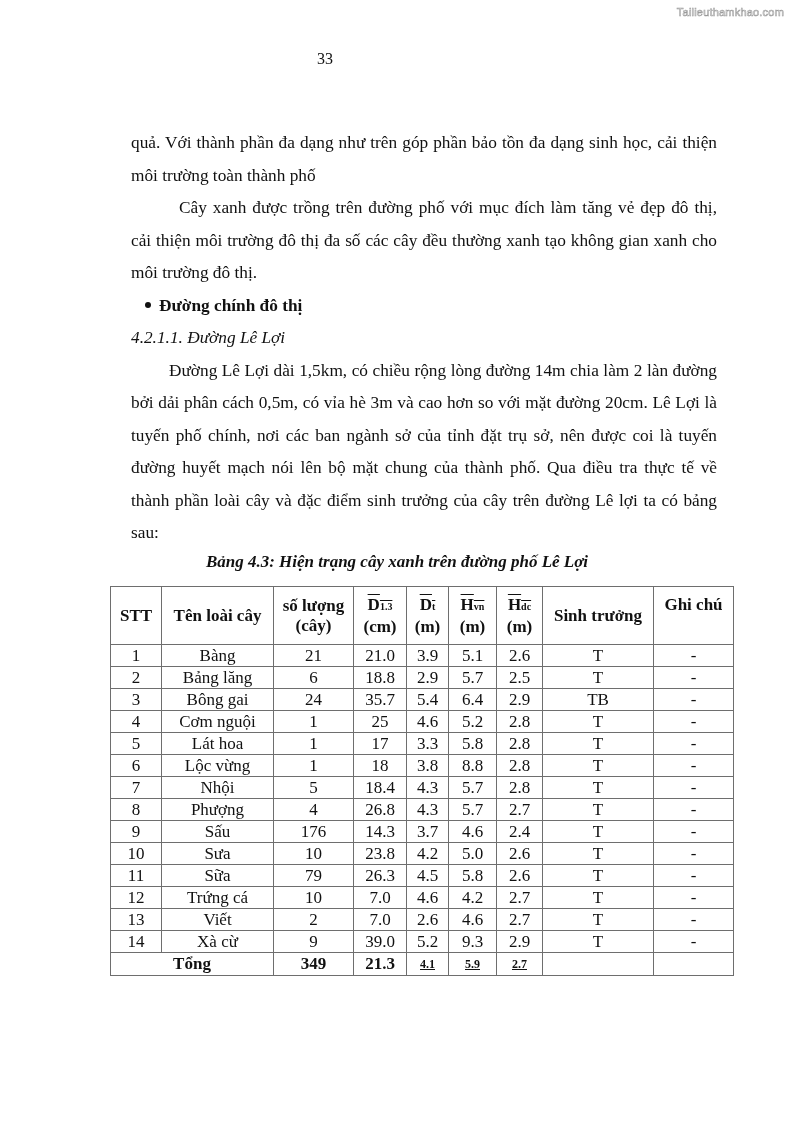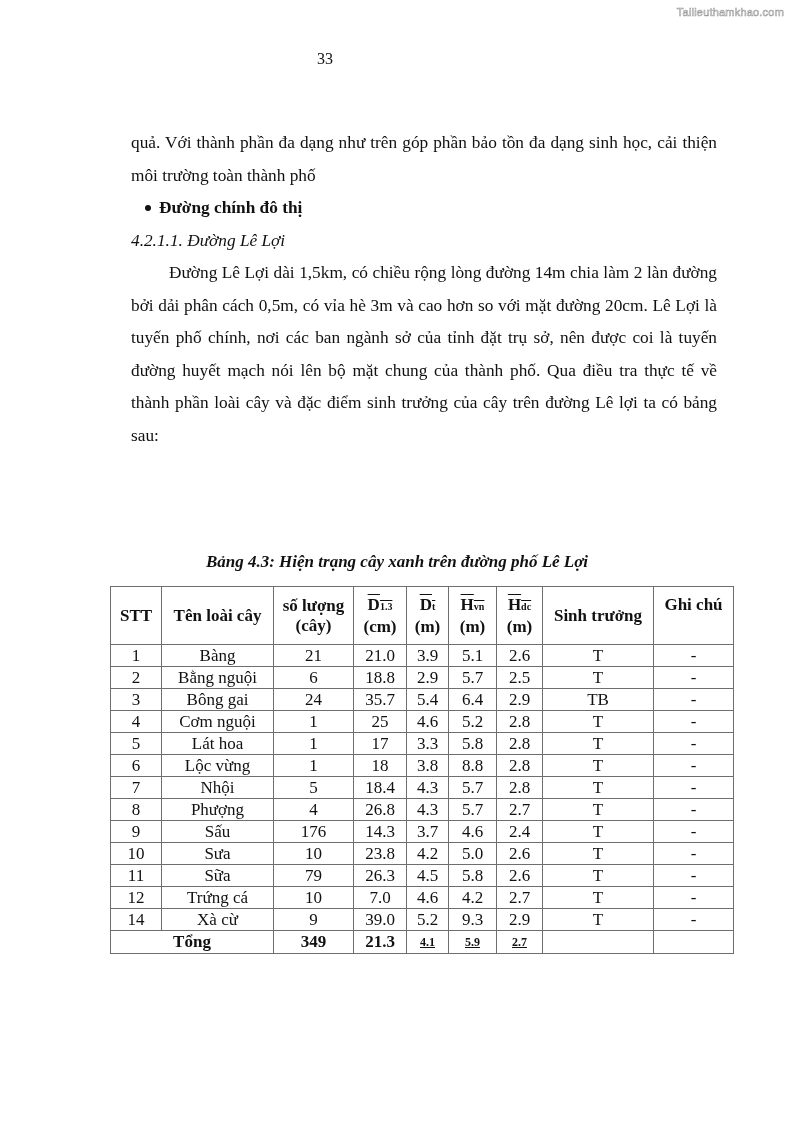--- a/index.html
+++ b/index.html
@@ -30,20 +30,21 @@
   tr.total td.small { font-size: 12px; text-decoration: underline; }
 </style>
 </head>
 <body>
 
 <div class="watermark">Tailieuthamkhao.com</div>
 <div class="page-number">33</div>
 
 <div class="body-text" style="top:127px;">
   <p class="p">quả. Với thành phần đa dạng như trên góp phần bảo tồn đa dạng sinh học, cải thiện môi trường toàn thành phố</p>
+  <p class="p indent-big">Cây xanh được trồng trên đường phố với mục đích làm tăng vẻ đẹp đô thị, cải thiện môi trường đô thị đa số các cây đều thường xanh tạo không gian xanh cho môi trường đô thị.</p>
   <p class="bullet-line"><span class="dot"></span><span>Đường chính đô thị</span></p>
   <p class="subsec">4.2.1.1. Đường Lê Lợi</p>
   <p class="p indent">Đường Lê Lợi dài 1,5km, có chiều rộng lòng đường 14m chia làm 2 làn đường bởi dải phân cách 0,5m, có vỉa hè 3m và cao hơn so với mặt đường 20cm. Lê Lợi là tuyến phố chính, nơi các ban ngành sở của tỉnh đặt trụ sở, nên được coi là tuyến đường huyết mạch nói lên bộ mặt chung của thành phố. Qua điều tra thực tế về thành phần loài cây và đặc điểm sinh trưởng của cây trên đường  Lê lợi ta có bảng sau:</p>
 </div>
 
 <div class="caption" style="left:-29px;">Bảng 4.3: Hiện trạng cây xanh trên đường phố Lê Lợi</div>
 
 <table class="data">
   <colgroup>
     <col style="width:51px">
@@ -76,21 +77,21 @@
         <td>21</td>
         <td>21.0</td>
         <td>3.9</td>
         <td>5.1</td>
         <td>2.6</td>
         <td>T</td>
         <td>-</td>
       </tr>
     <tr>
         <td>2</td>
-        <td>Bằng nguội</td>
+        <td>Bảng lăng</td>
         <td>6</td>
         <td>18.8</td>
         <td>2.9</td>
         <td>5.7</td>
         <td>2.5</td>
         <td>T</td>
         <td>-</td>
       </tr>
     <tr>
         <td>3</td>
@@ -191,20 +192,31 @@
         <td>T</td>
         <td>-</td>
       </tr>
     <tr>
         <td>12</td>
         <td>Trứng cá</td>
         <td>10</td>
         <td>7.0</td>
         <td>4.6</td>
         <td>4.2</td>
+        <td>2.7</td>
+        <td>T</td>
+        <td>-</td>
+      </tr>
+    <tr>
+        <td>13</td>
+        <td>Viết</td>
+        <td>2</td>
+        <td>7.0</td>
+        <td>2.6</td>
+        <td>4.6</td>
         <td>2.7</td>
         <td>T</td>
         <td>-</td>
       </tr>
     <tr>
         <td>14</td>
         <td>Xà cừ</td>
         <td>9</td>
         <td>39.0</td>
         <td>5.2</td>

